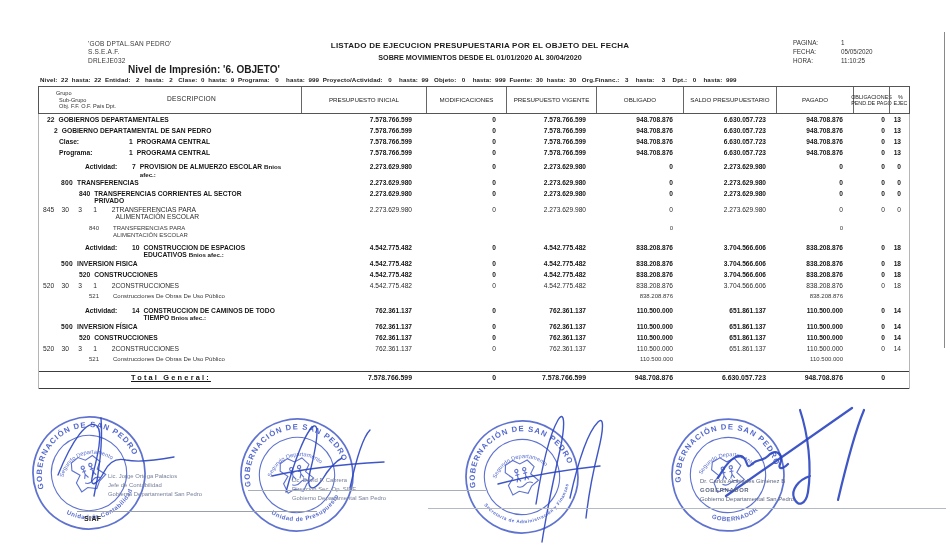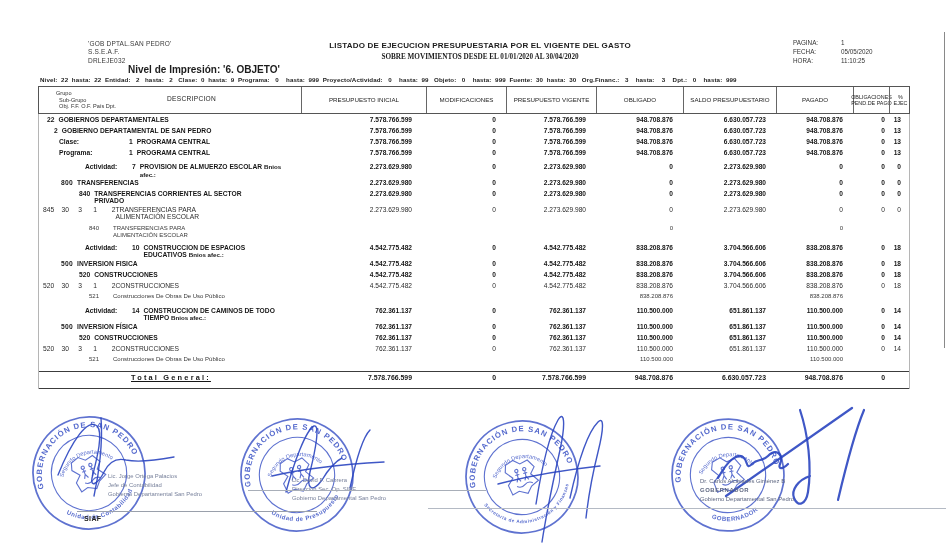--- a/index.html
+++ b/index.html
@@ -2,21 +2,21 @@
 <html><head>
 <meta charset="utf-8">
 <style>
   html,body{margin:0;padding:0;background:#e8e8e8;}
   .doc{position:relative;width:950px;height:550px;background:#ffffff;overflow:hidden;
        font-family:"Liberation Sans","DejaVu Sans",sans-serif;color:#1c1c1c;}
   
   .org{position:absolute;left:88px;top:40px;font-size:6.5px;line-height:1.3;color:#3a3a3a;letter-spacing:.2px;}
   .titleblock{position:absolute;left:230px;top:41px;width:500px;text-align:center;font-weight:bold;}
   .title1{font-size:8px;letter-spacing:.2px;}
-  .title2{font-size:7.2px;margin-top:3px;font-family:Liberation Serif, serif;}
+  .title2{font-size:7.2px;margin-top:3px;}
   .meta{position:absolute;left:793px;top:38px;font-size:6.3px;color:#333;}
   .meta .mrow{display:flex;line-height:1.45;}
   .meta .ml{width:40px;}
   .meta .mv{margin-left:8px;}
   .nivel{position:absolute;left:128px;top:64px;font-size:10px;font-weight:bold;}
   .filtros{position:absolute;left:40px;top:76px;font-size:6.2px;font-weight:bold;white-space:pre;letter-spacing:.1px;}
   .scanline{position:absolute;left:944px;top:32px;width:1px;height:316px;background:#4a4a4a;opacity:.65;}
   
   .tbl{position:absolute;left:38px;top:86px;width:872px;}
   .grid{display:grid;grid-template-columns:262px 125px 80px 90px 87px 93px 77px 36px 22px;}
@@ -87,21 +87,21 @@
 
 <div class="doc">
 
   <div class="org">
     <div>'GOB DPTAL.SAN PEDRO'</div>
     <div>S.S.E.A.F.</div>
     <div>DRLEJE032</div>
   </div>
 
   <div class="titleblock">
-    <div class="title1">LISTADO DE EJECUCION PRESUPUESTARIA POR EL VIGENTE DEL GASTO</div>
+    <div class="title1">LISTADO DE EJECUCION PRESUPUESTARIA POR EL OBJETO DEL FECHA</div>
     <div class="title2">SOBRE MOVIMIENTOS DESDE EL 01/01/2020 AL 30/04/2020</div>
   </div>
 
   <div class="meta">
     <div class="mrow">
         <span class="ml">PAGINA:</span>
         <span class="mv">1</span>
       </div>
     <div class="mrow">
         <span class="ml">FECHA:</span>

